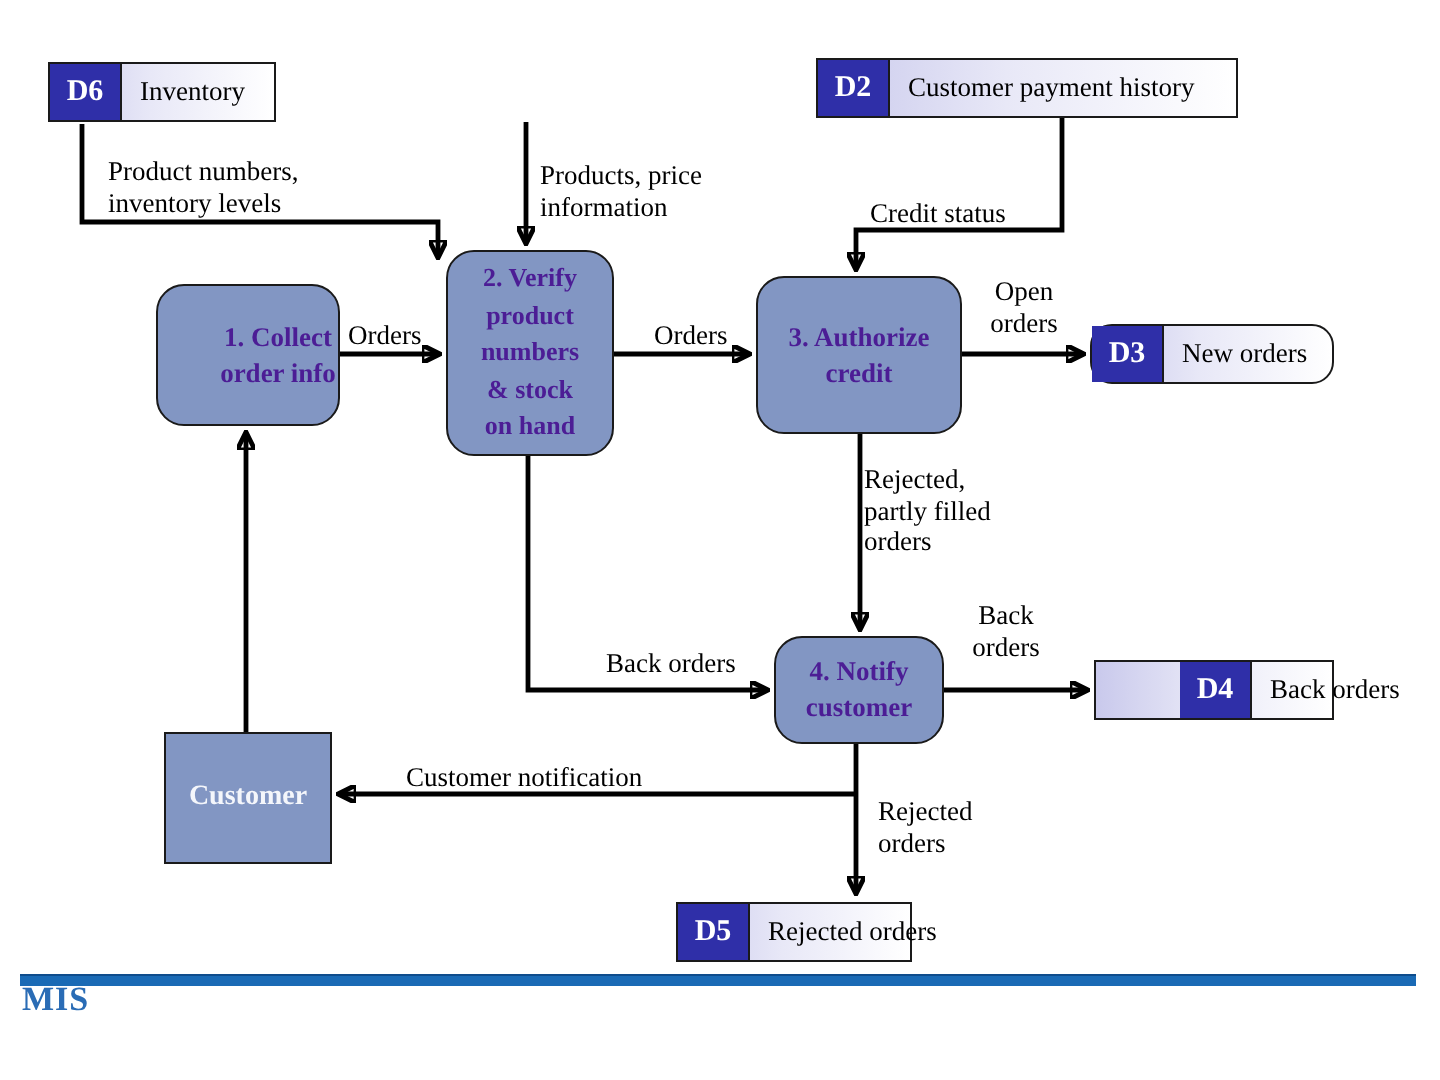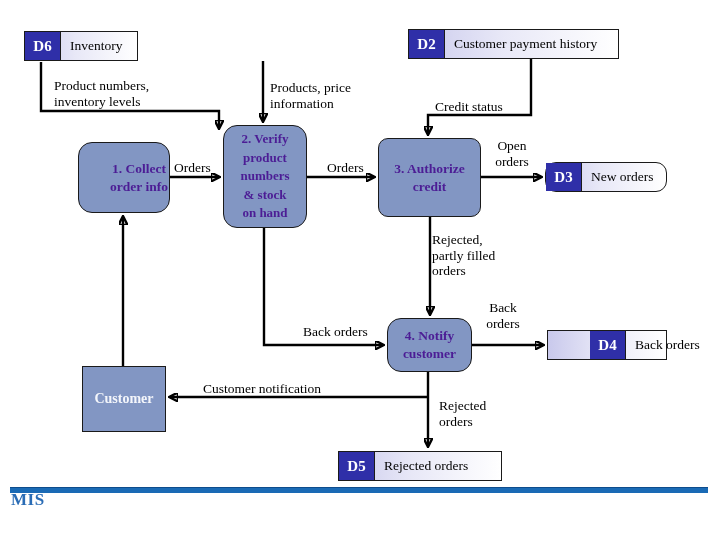--- a/index.html
+++ b/index.html
@@ -78,33 +78,33 @@
     <div class="ds-label">Customer payment history</div>
   </div>
   <div class="datastore" style="left:545px;top:162px;width:122px;border-radius:11px;">
     <div class="tab">D3</div>
     <div class="ds-label">New orders</div>
   </div>
   <div class="datastore" style="left:547px;top:330px;width:120px;padding-left:42px;">
     <div class="tab">D4</div>
     <div class="ds-label">Back orders</div>
   </div>
-  <div class="datastore" style="left:338px;top:451px;width:164px;">
+  <div class="datastore" style="left:338px;top:451px;width:118px;">
     <div class="tab">D5</div>
     <div class="ds-label">Rejected orders</div>
   </div>
 
   <div class="process" style="left:78px;top:142px;width:92px;height:71px;padding-left:30px;">1. Collect
 order info</div>
   <div class="process" style="left:223px;top:125px;width:84px;height:103px;font-size:13px;line-height:18.5px;">2. Verify
 product
 numbers
 &amp; stock
 on hand</div>
-  <div class="process" style="left:378px;top:138px;width:103px;height:79px;border-radius:10px;">3. Authorize
+  <div class="process" style="left:378px;top:138px;width:103px;height:79px;">3. Authorize
 credit</div>
   <div class="process" style="left:387px;top:318px;width:85px;height:54px;">4. Notify
 customer</div>
 
   <div class="entity" style="left:82px;top:366px;width:84px;height:66px;">Customer</div>
 
   <div class="flow-label" style="left:54px;top:78px;">Product numbers,
 inventory levels</div>
   <div class="flow-label" style="left:270px;top:80px;">Products, price
 information</div>

